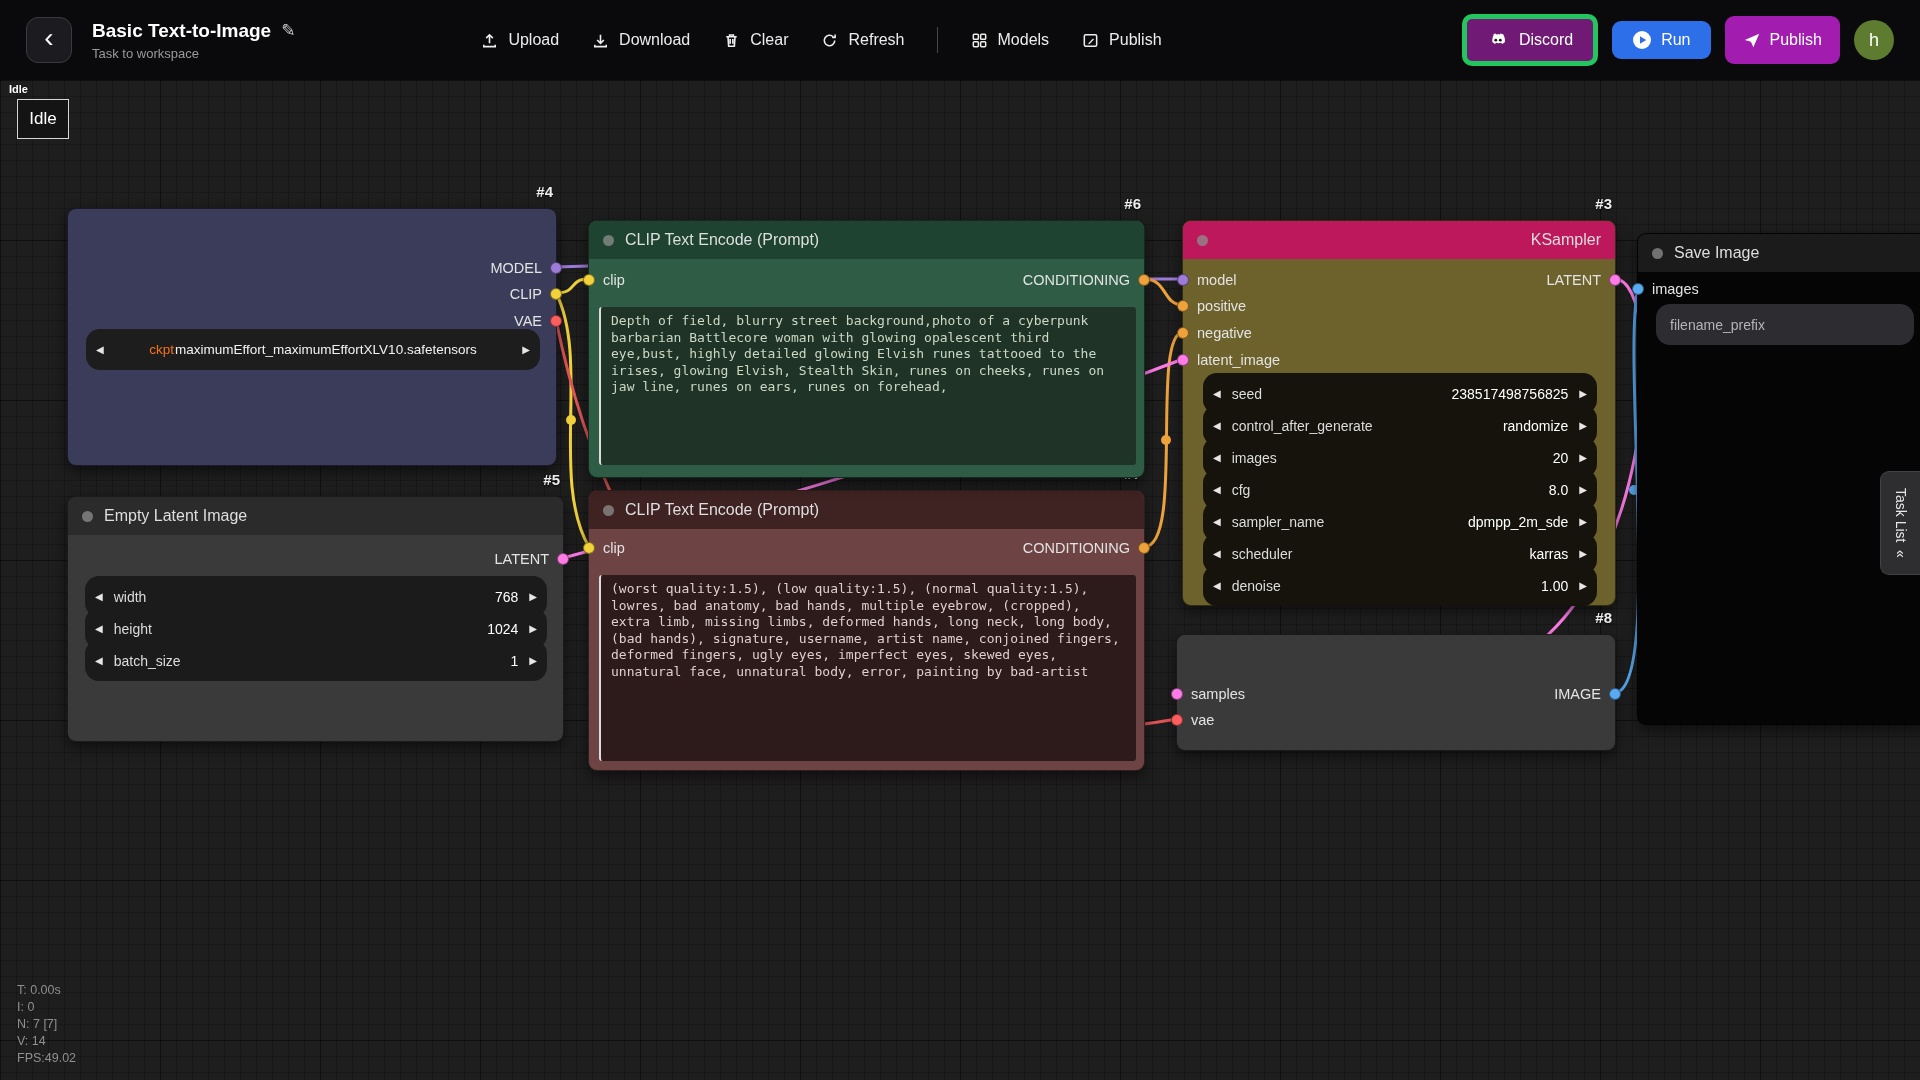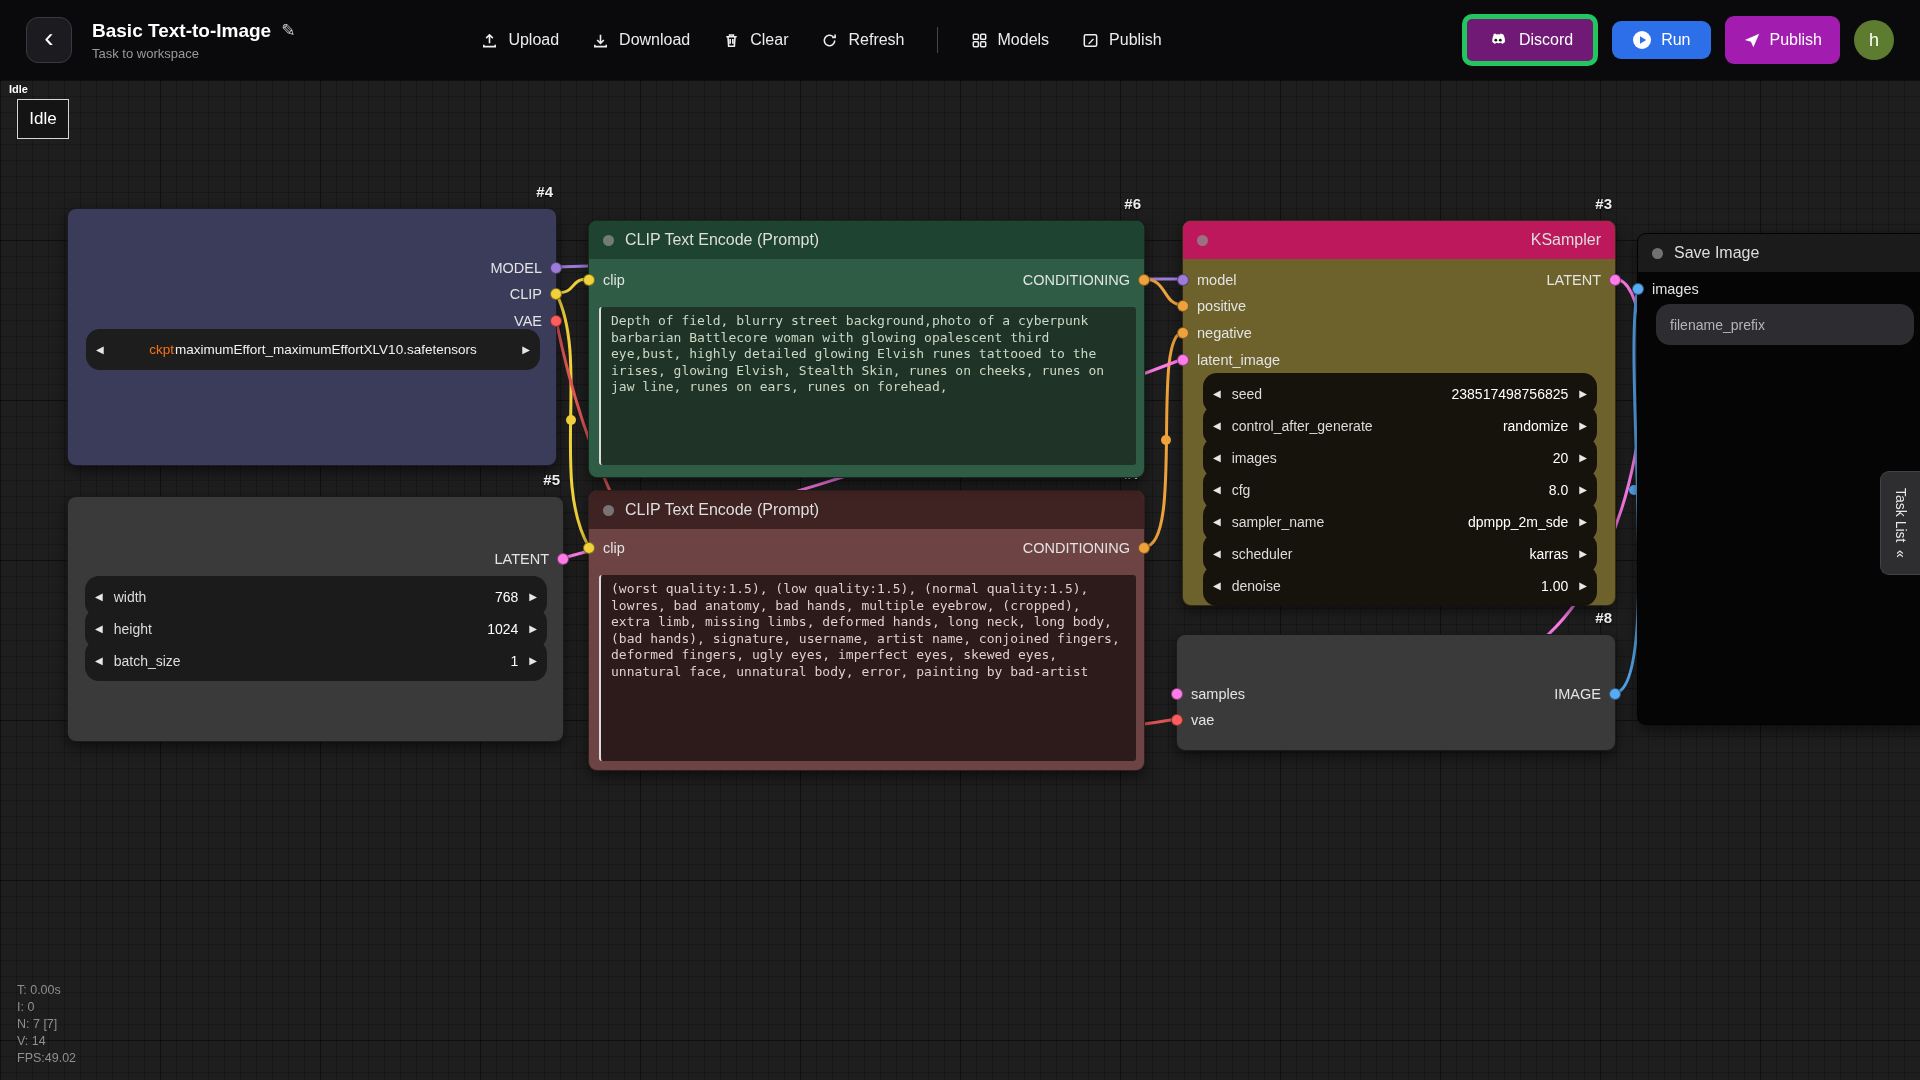--- a/index.html
+++ b/index.html
@@ -207,20 +207,24 @@
     <div class="wrow combo" style="left:18px; top:120px; width:454px; background:#1d1d1d;">
       <span class="arr l">◀</span>
       <span class="cl">ckpt</span>
       <span class="cv">maximumEffort_maximumEffortXLV10.safetensors</span>
       <span class="arr r">▶</span>
     </div>
   </div>
 
   <div class="node" style="left:67px; top:496px; width:497px; height:246px; background:#3a3a3a;">
     <div class="nnum">#5</div>
+    <div class="nhead" style="background:#2b2b2b;">
+      <span class="ndot"></span>
+      <span>Empty Latent Image</span>
+    </div>
     <div class="pin out" style="top:51px;">
       <span>LATENT</span>
       <span class="pd" style="background:#ff7ce8;"></span>
     </div>
     <div class="wrow" style="left:17px; top:79px; width:462px;">
       <span class="arr">◀</span>
       <span class="wl">width</span>
       <span class="wv">768</span>
       <span class="arr">▶</span>
     </div>

